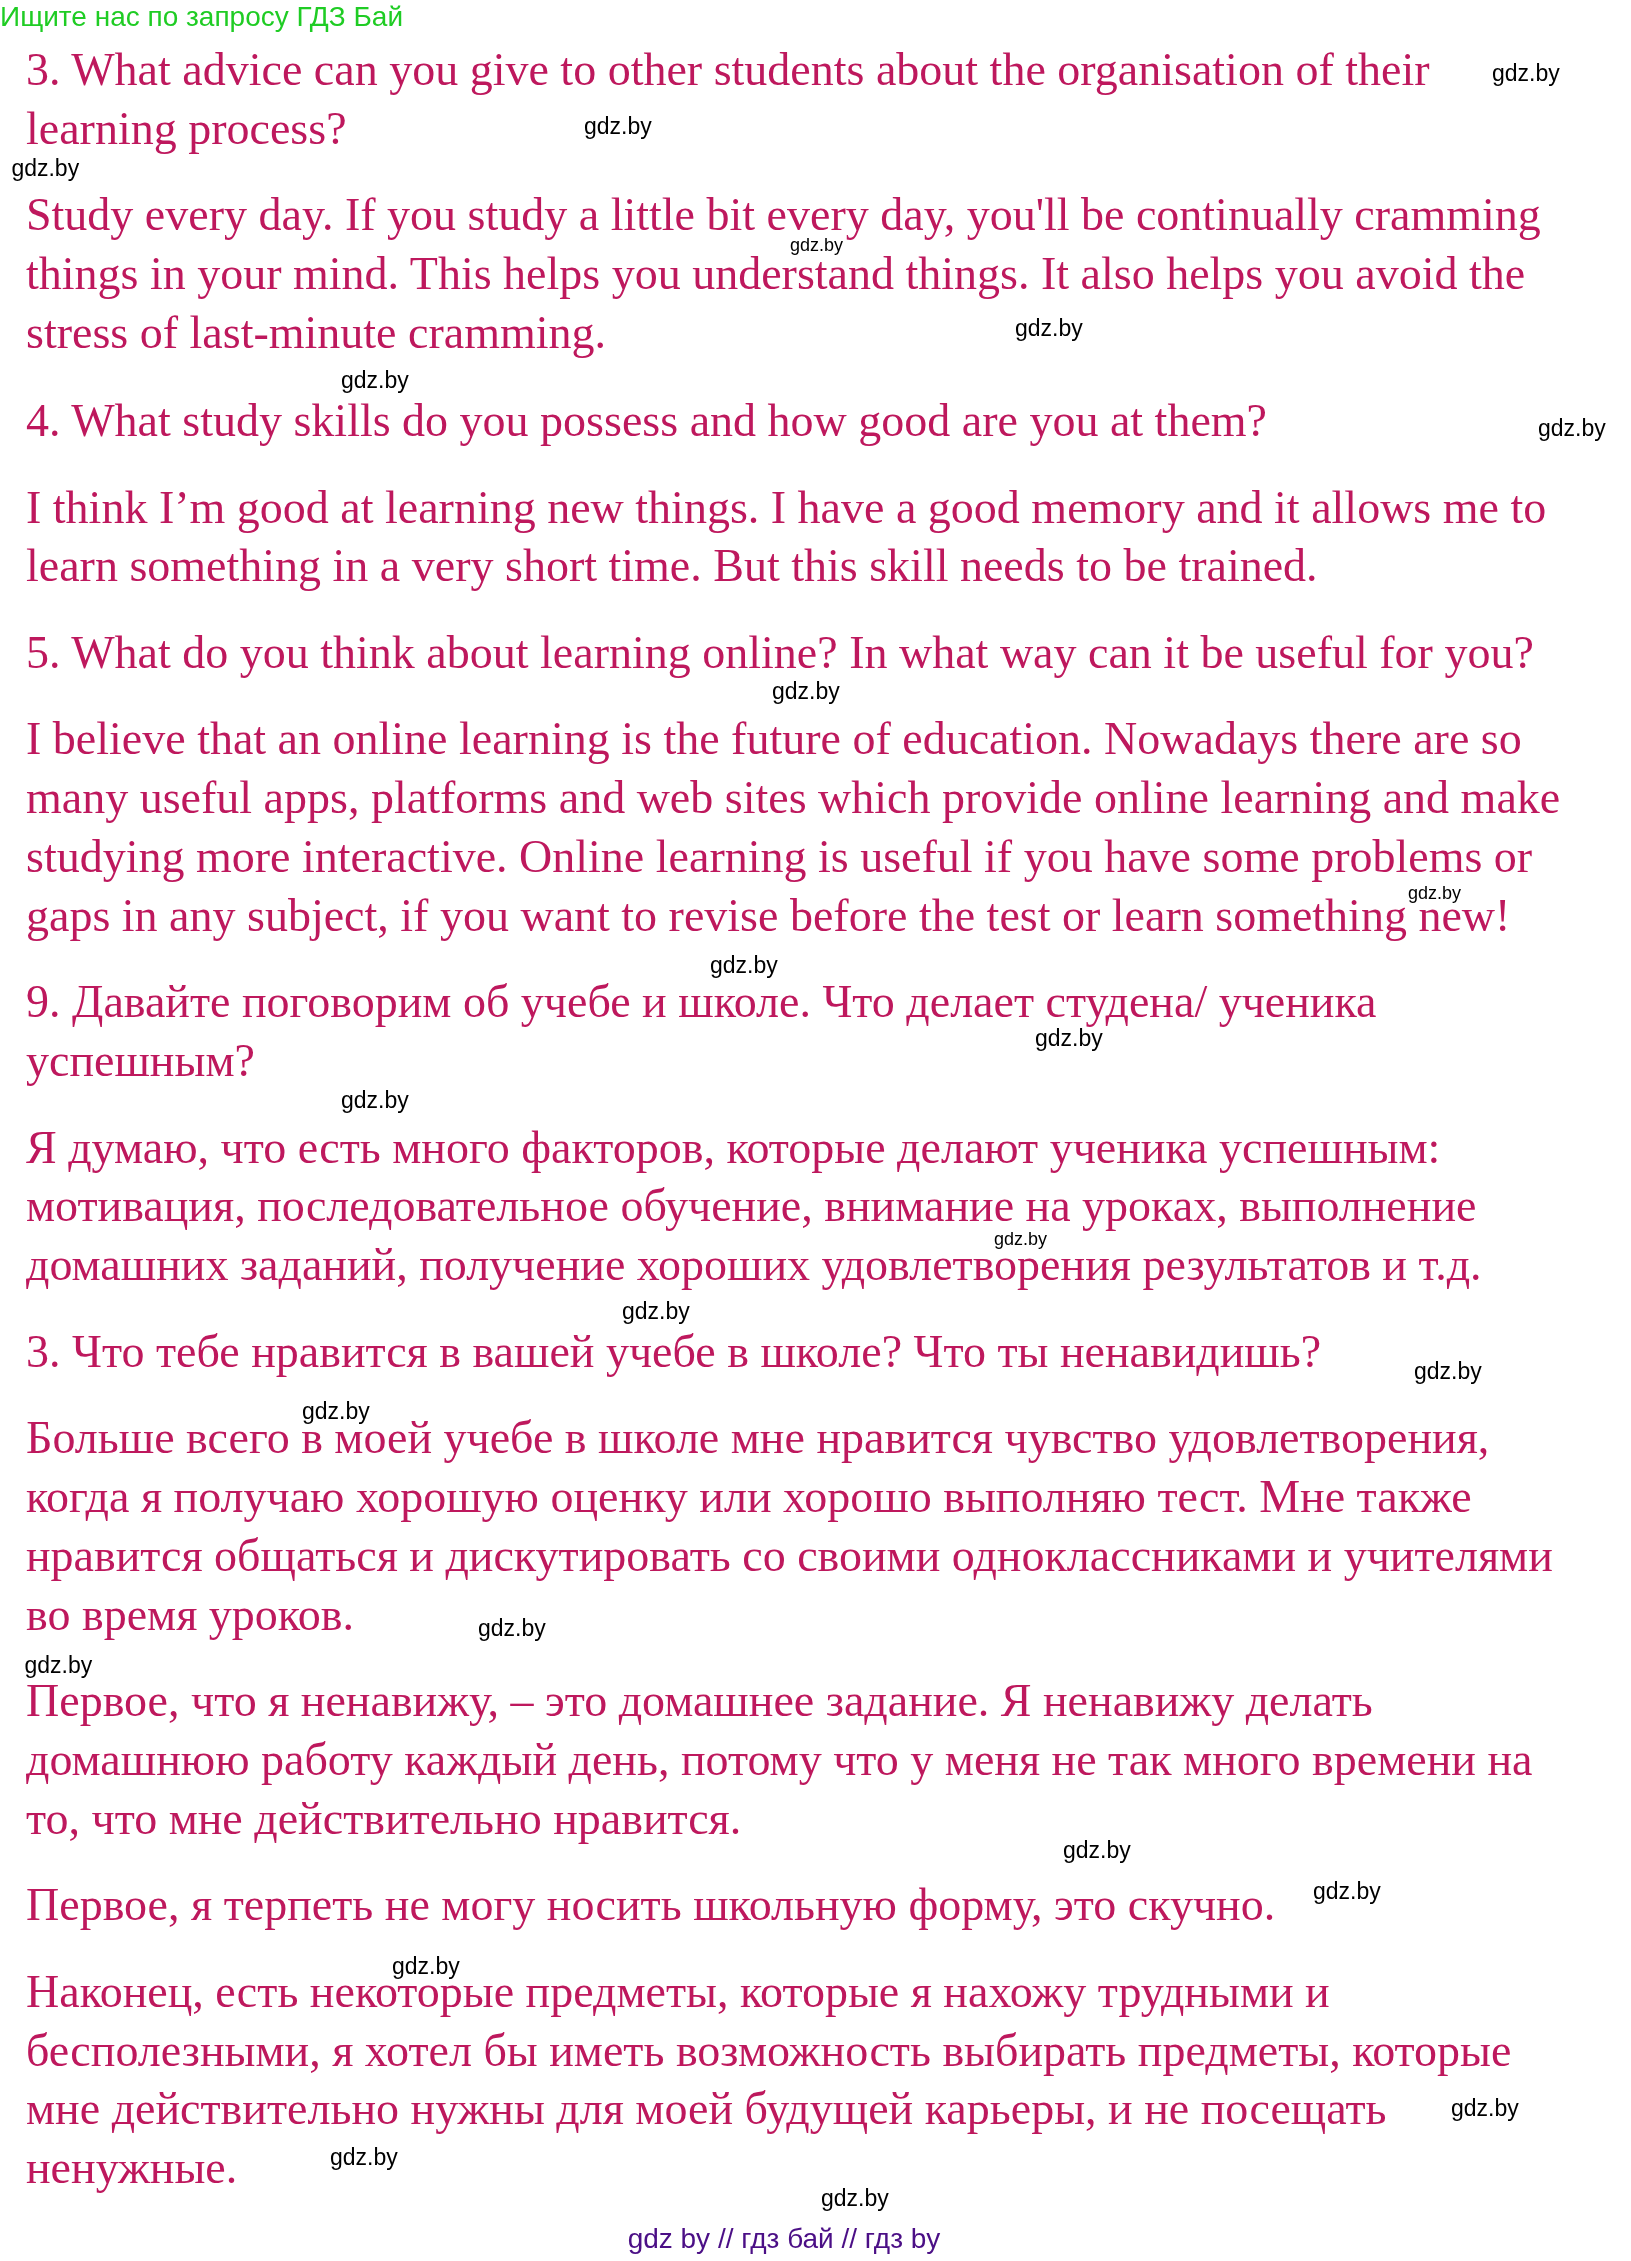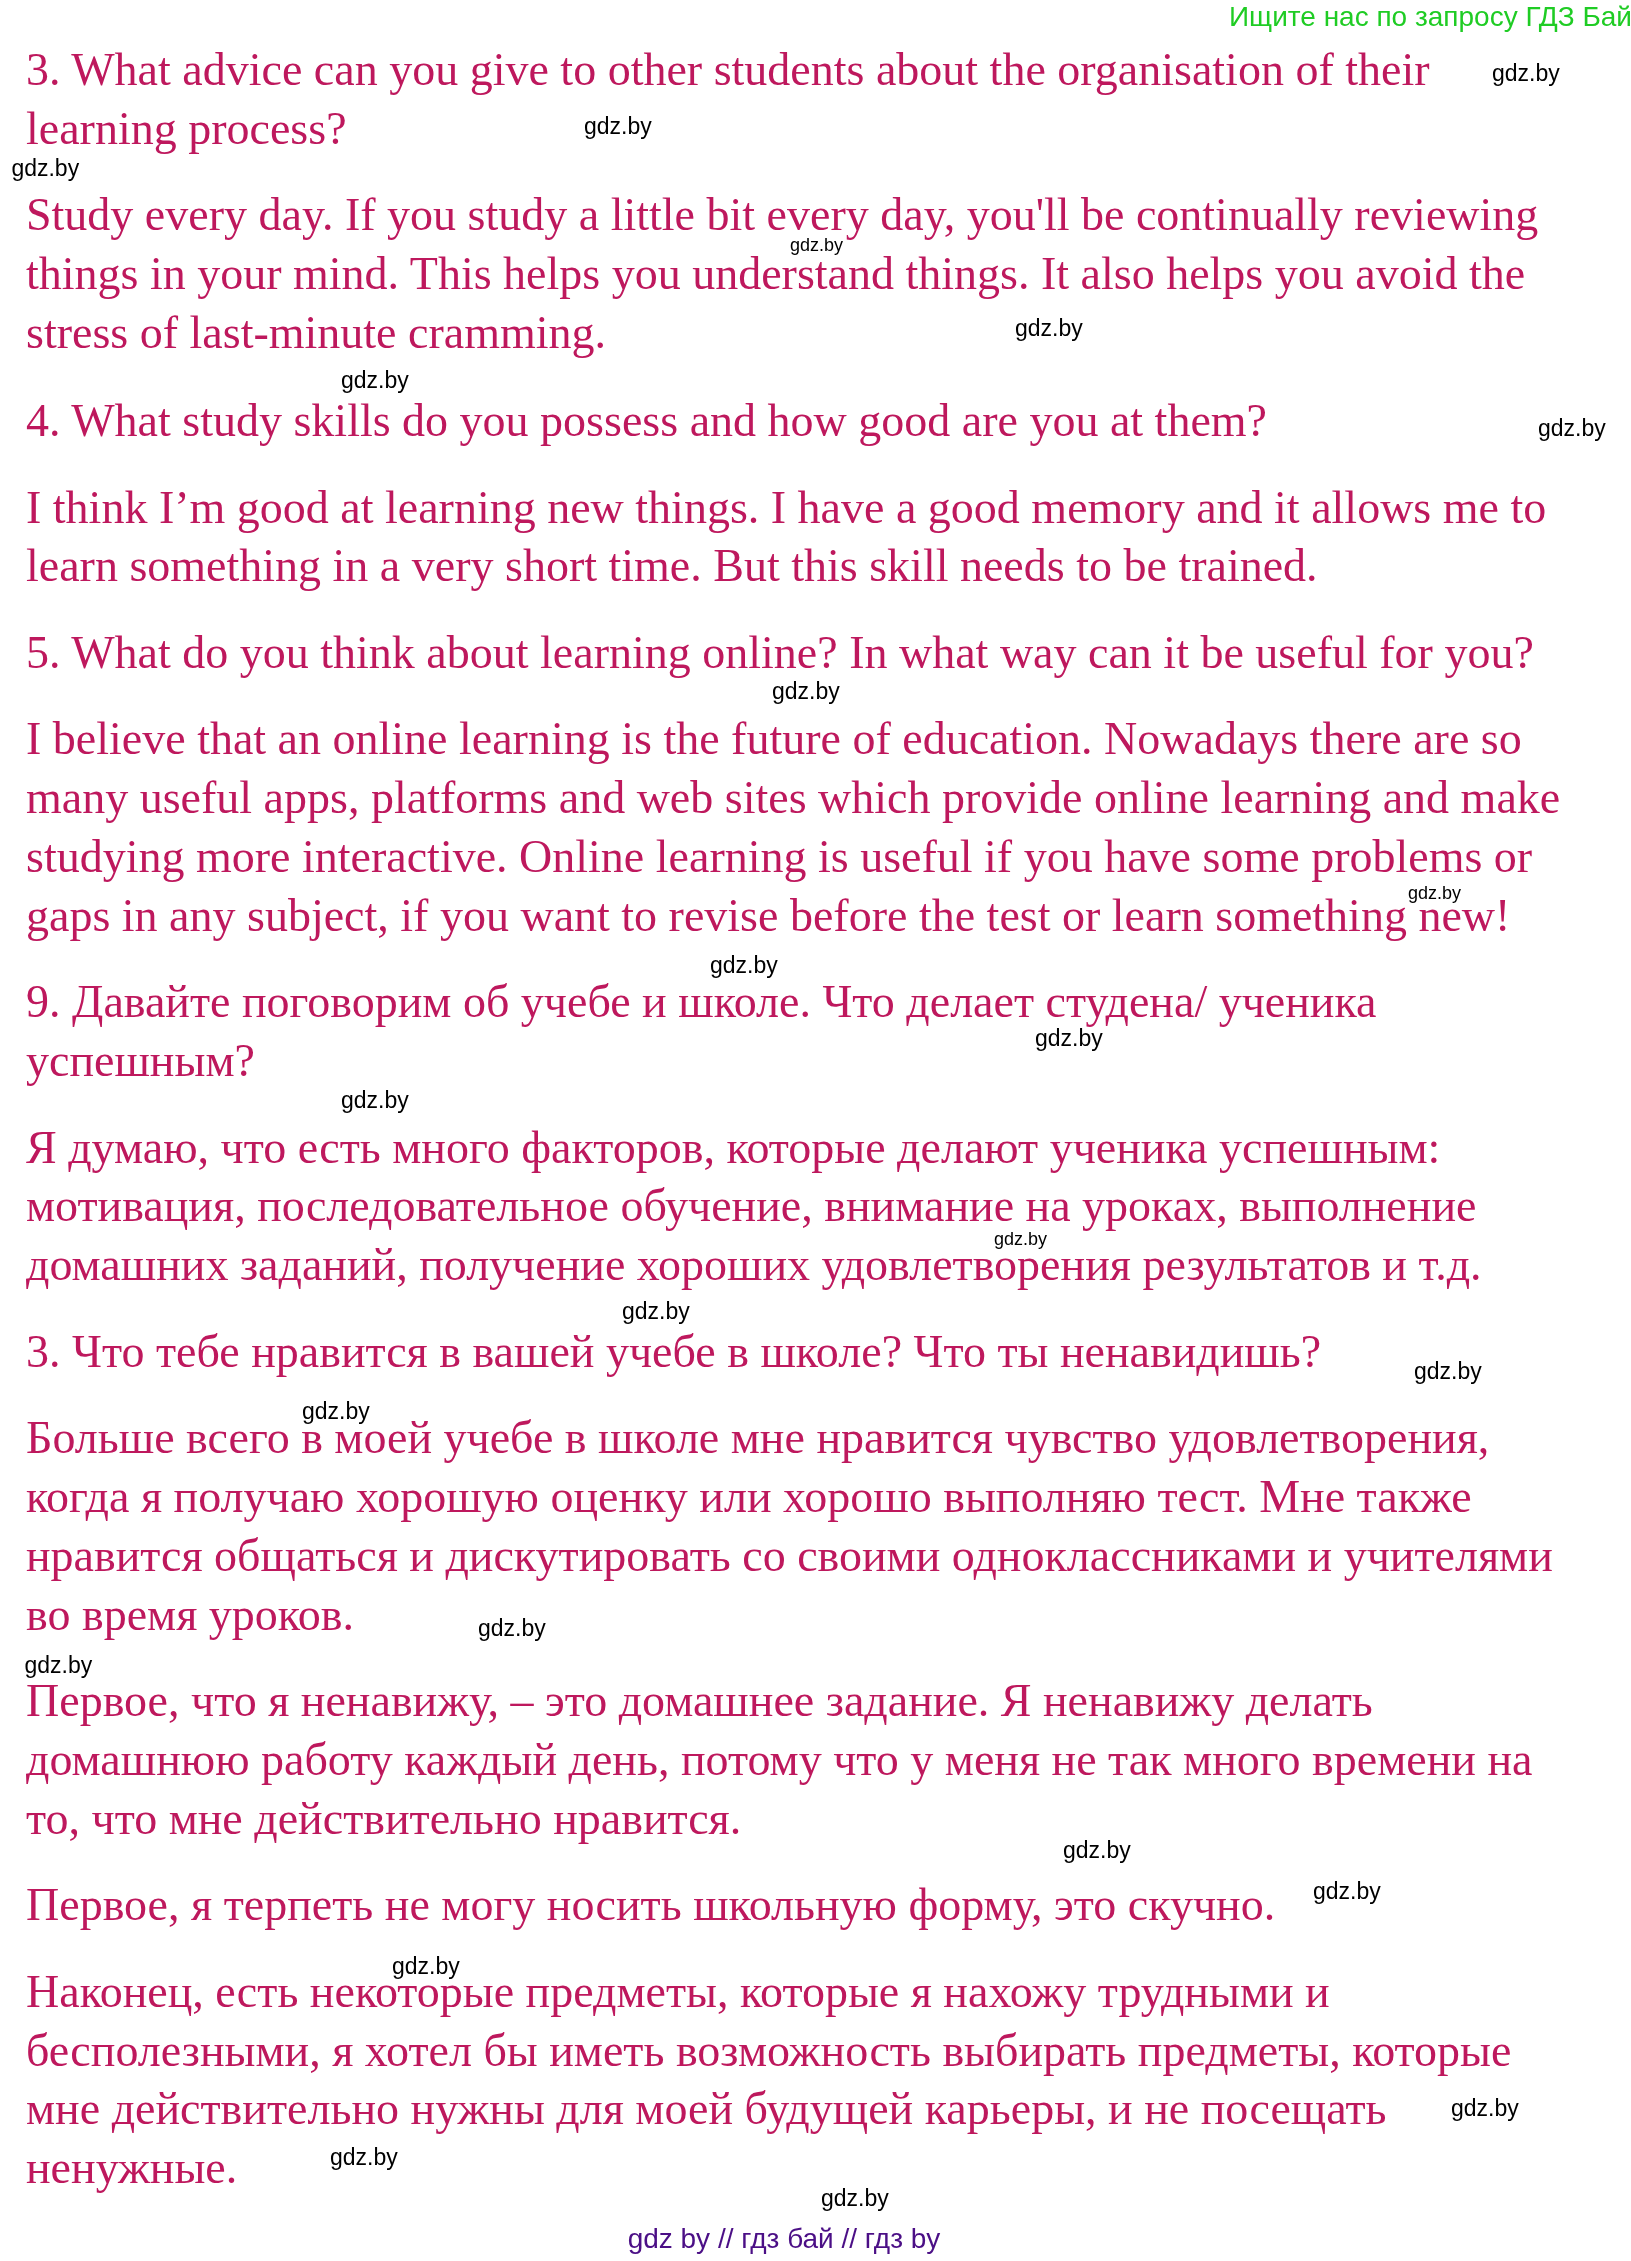--- a/index.html
+++ b/index.html
@@ -1,34 +1,34 @@
 <!DOCTYPE html>
 <html style="font-size:13px"><head>
 <meta charset="utf-8">
 <style>
   html, body { margin:0; padding:0; background:#ffffff; }
   body { width:1632px; height:2261px; position:relative; overflow:hidden; }
-  .hdr { position:absolute; left:0; width:1632px; top:0; text-align:right;
+  .hdr { position:absolute; left:0; width:1632px; top:0; text-align:left;
          font-family:"Liberation Sans", sans-serif; font-size:28px; line-height:33px; color:#1fcc24; }
   .ln { position:absolute; left:26px; font-family:"Liberation Serif", serif; font-size:46px;
         line-height:52px; color:#be185d; white-space:nowrap; }
   .wm { position:absolute; font-family:"Liberation Sans", sans-serif; font-size:23px;
         line-height:26px; color:#000; white-space:nowrap; }
   .wm.sm { font-size:18px; line-height:21px; }
   .ftr { position:absolute; left:0; width:1568px; top:2222px; text-align:center;
          font-family:"Liberation Sans", sans-serif; font-size:28px; line-height:33px; color:#4b0f86; }
 </style>
 </head>
 <body>
 
 <div class="hdr">Ищите нас по запросу ГДЗ Бай</div>
 
 <div class="ln" style="top:44px">3. What advice can you give to other students about the organisation of their</div>
 <div class="ln" style="top:103px">learning process?</div>
-<div class="ln" style="top:189px">Study every day. If you study a little bit every day, you'll be continually reviewing</div>
+<div class="ln" style="top:189px">Study every day. If you study a little bit every day, you'll be continually cramming</div>
 <div class="ln" style="top:248px">things in your mind. This helps you understand things. It also helps you avoid the</div>
 <div class="ln" style="top:307px">stress of last-minute cramming.</div>
 
 <div class="ln" style="top:395px">4. What study skills do you possess and how good are you at them?</div>
 <div class="ln" style="top:482px">I think I’m good at learning new things. I have a good memory and it allows me to</div>
 <div class="ln" style="top:540px">learn something in a very short time. But this skill needs to be trained.</div>
 
 <div class="ln" style="top:627px">5. What do you think about learning online? In what way can it be useful for you?</div>
 <div class="ln" style="top:713px">I believe that an online learning is the future of education. Nowadays there are so</div>
 <div class="ln" style="top:772px">many useful apps, platforms and web sites which provide online learning and make</div>

